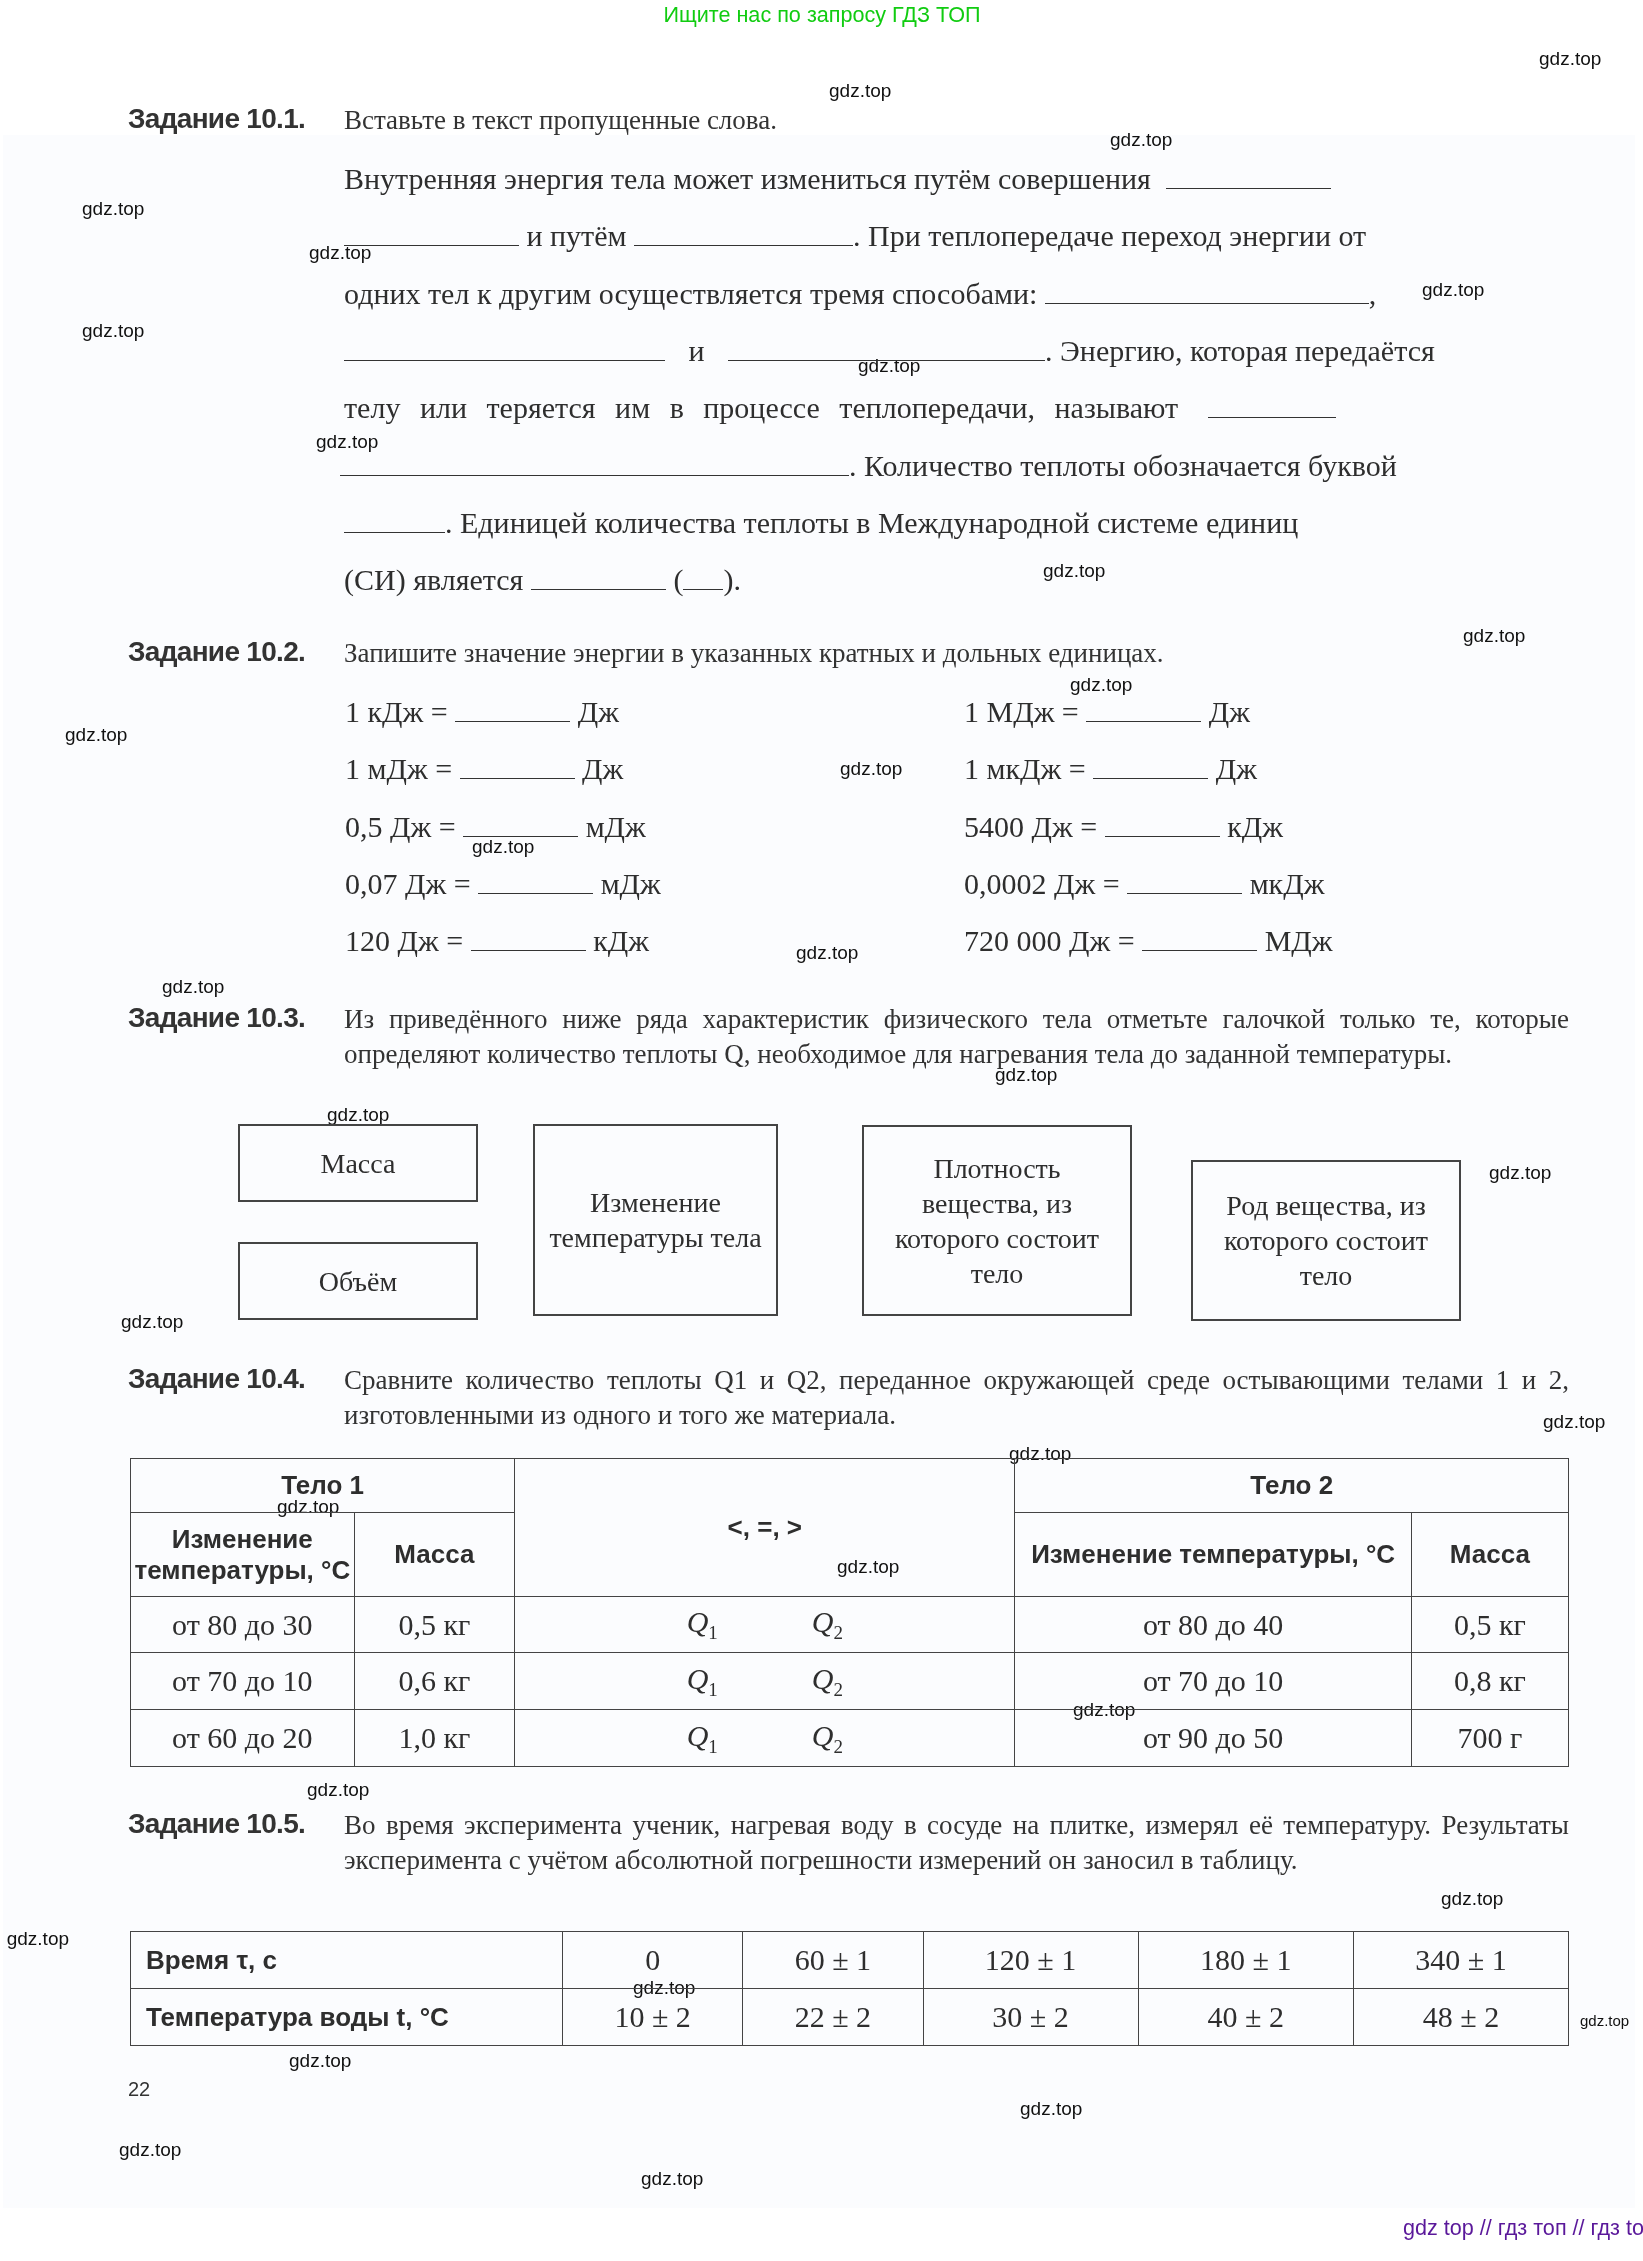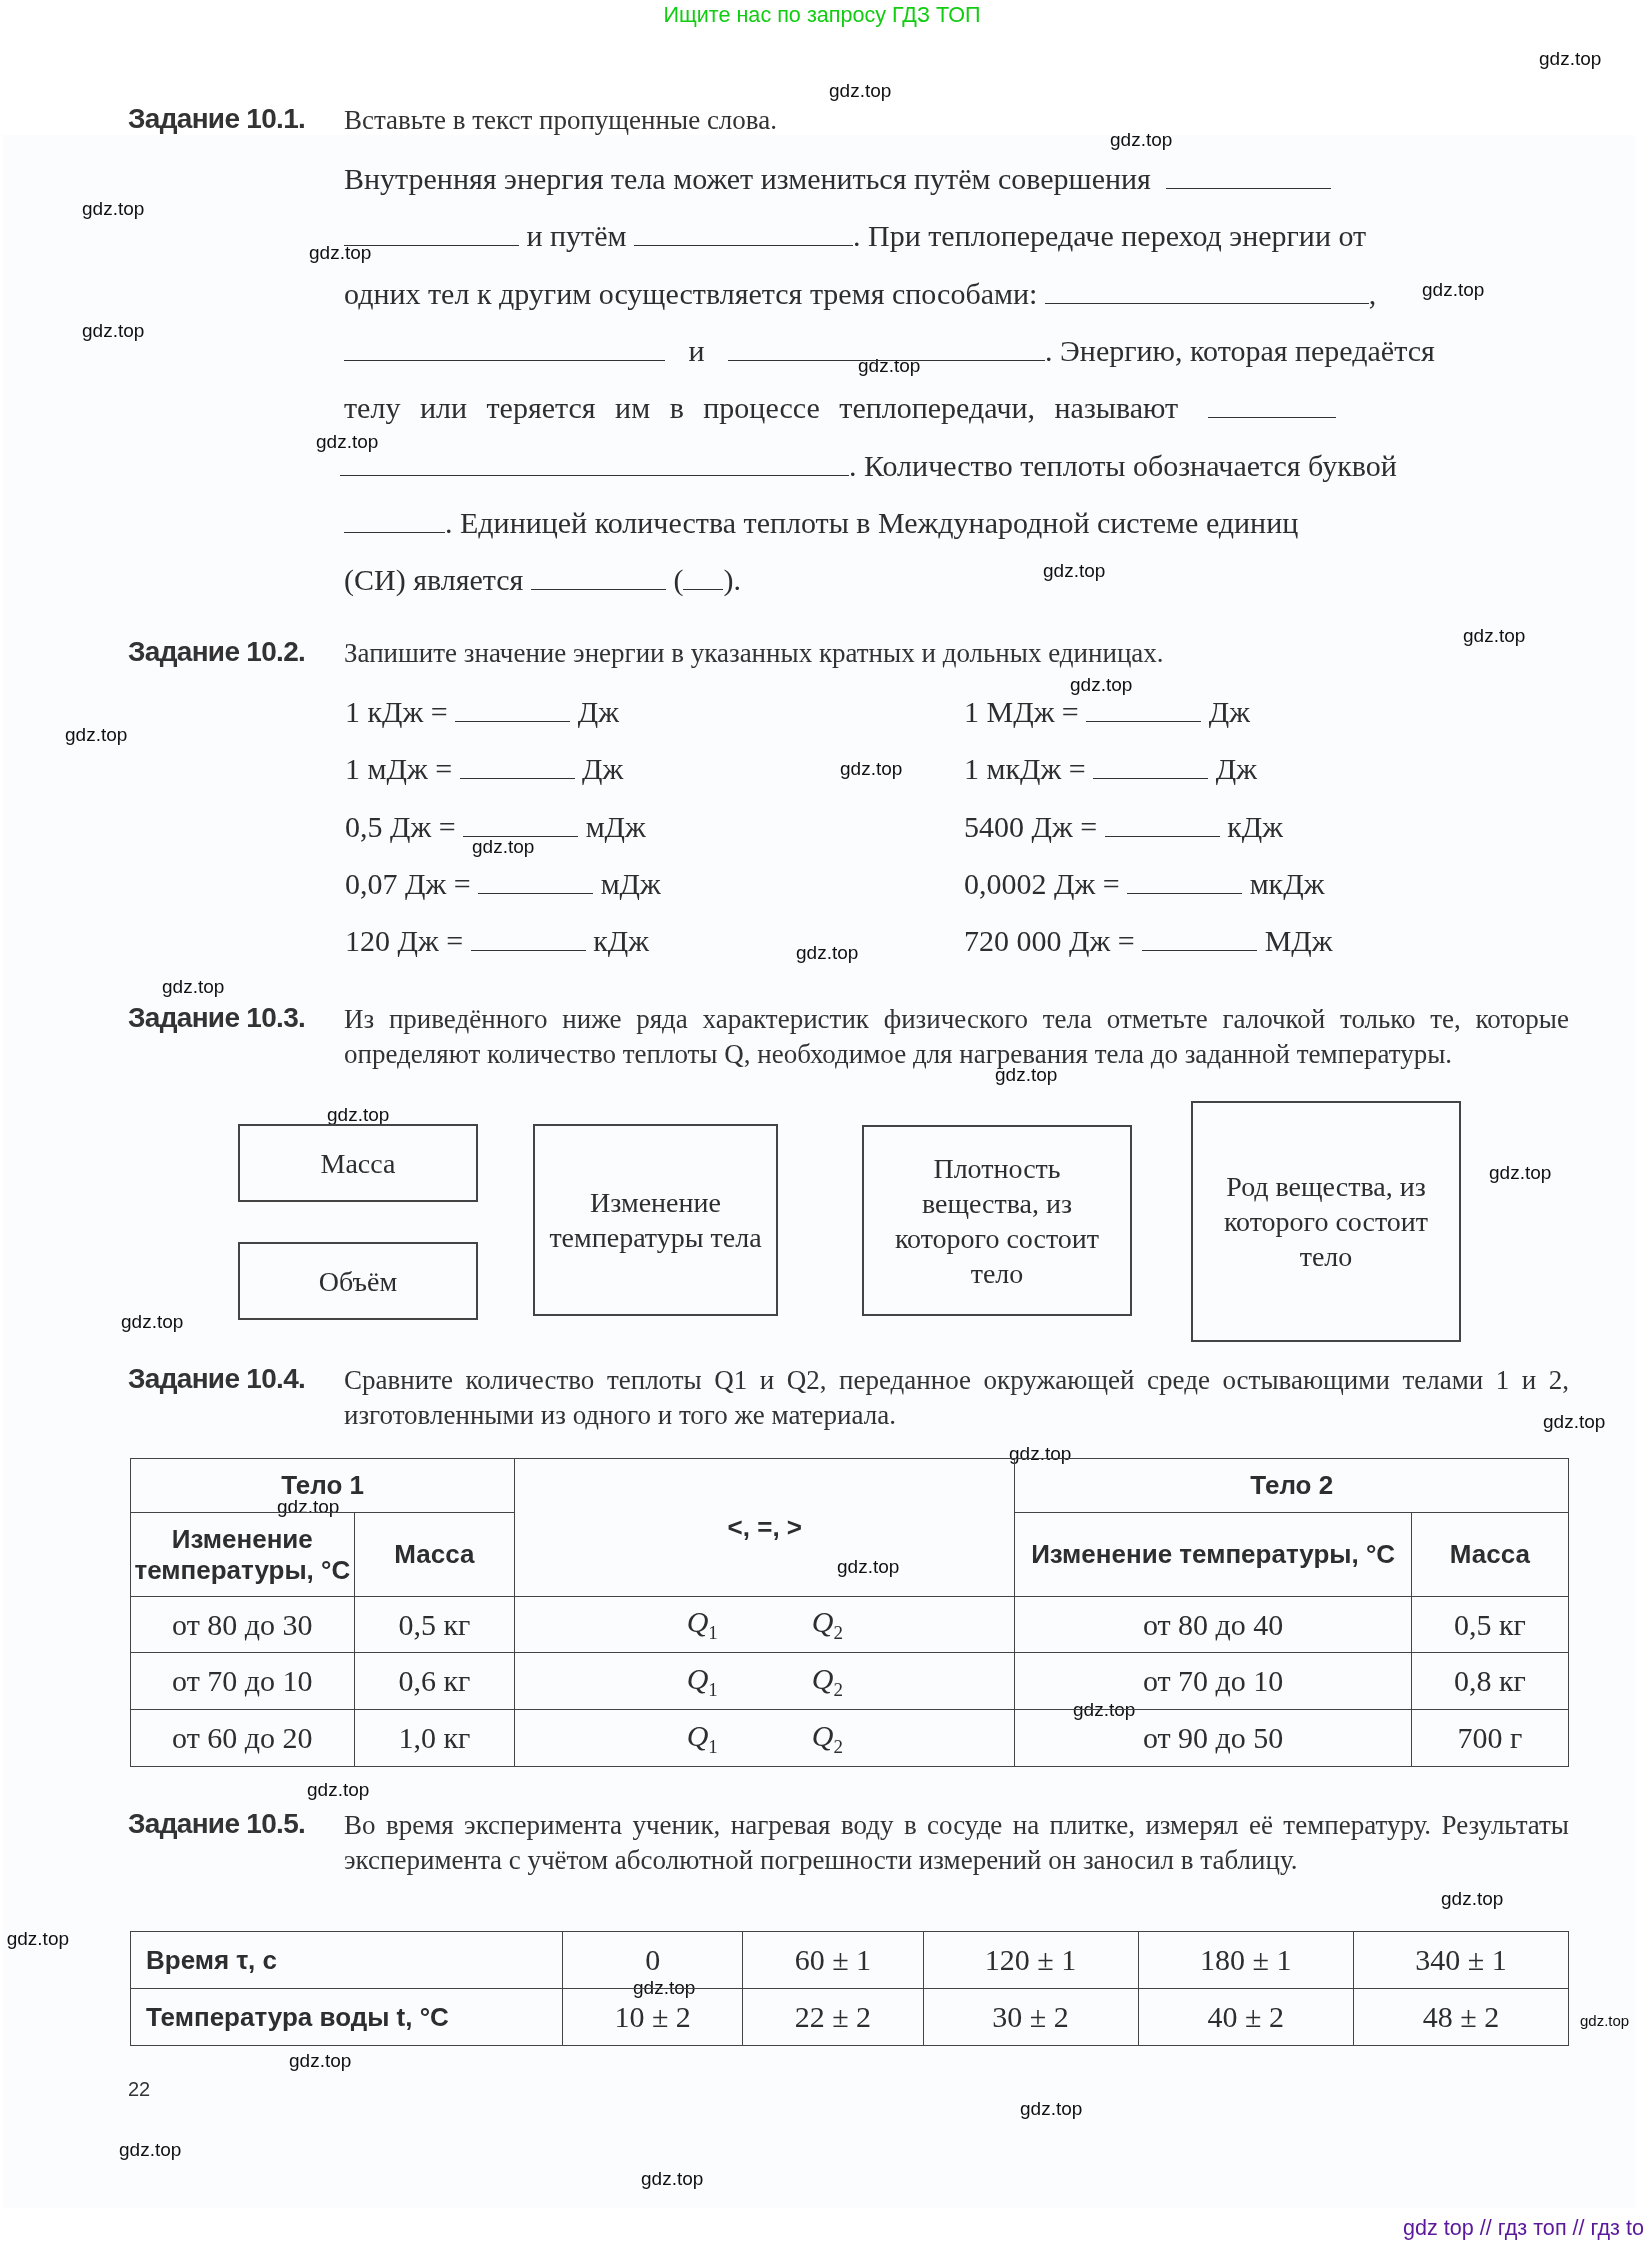--- a/index.html
+++ b/index.html
@@ -149,21 +149,21 @@
 <div class="conv" style="left:964px;top:867px"><span>0,0002 Дж =</span> <span class="blank" style="width:115px"></span> <span>мкДж</span></div>
 <div class="conv" style="left:964px;top:924px"><span>720 000 Дж =</span> <span class="blank" style="width:115px"></span> <span>МДж</span></div>
 
 <div class="task-label" style="left:128px;top:1002px">Задание 10.3.</div>
 <div class="task-text" style="left:344px;top:1002px;width:1225px;text-align:justify">Из приведённого ниже ряда характеристик физического тела отметьте галочкой только те, которые определяют количество теплоты Q, необходимое для нагревания тела до заданной температуры.</div>
 
 <div class="box" style="left:238px;top:1124px;width:236px;height:74px">Масса</div>
 <div class="box" style="left:238px;top:1242px;width:236px;height:74px">Объём</div>
 <div class="box" style="left:533px;top:1124px;width:245px;height:192px;padding:0 13.5px;box-sizing:border-box">Изменение температуры тела</div>
 <div class="box" style="left:862px;top:1125px;width:270px;height:191px;padding:0 13.5px;box-sizing:border-box">Плотность вещества, из которого состоит тело</div>
-<div class="box" style="left:1191px;top:1101px;width:270px;height:241px;padding:0 13.5px;box-sizing:border-box">Род вещества, из которого состоит тело</div>
+<div class="box" style="left:1191px;top:1160px;width:270px;height:161px;padding:0 13.5px;box-sizing:border-box">Род вещества, из которого состоит тело</div>
 
 <div class="task-label" style="left:128px;top:1363px">Задание 10.4.</div>
 <div class="task-text" style="left:344px;top:1363px;width:1225px;text-align:justify">Сравните количество теплоты Q1 и Q2, переданное окружающей среде остывающими телами 1 и 2, изготовленными из одного и того же материала.</div>
 
 <table class="t4" style="left:130px;top:1458px;width:1439px">
   <colgroup>
       <col style="width:202px">
       <col style="width:145px">
       <col style="width:452px">
       <col style="width:358px">

